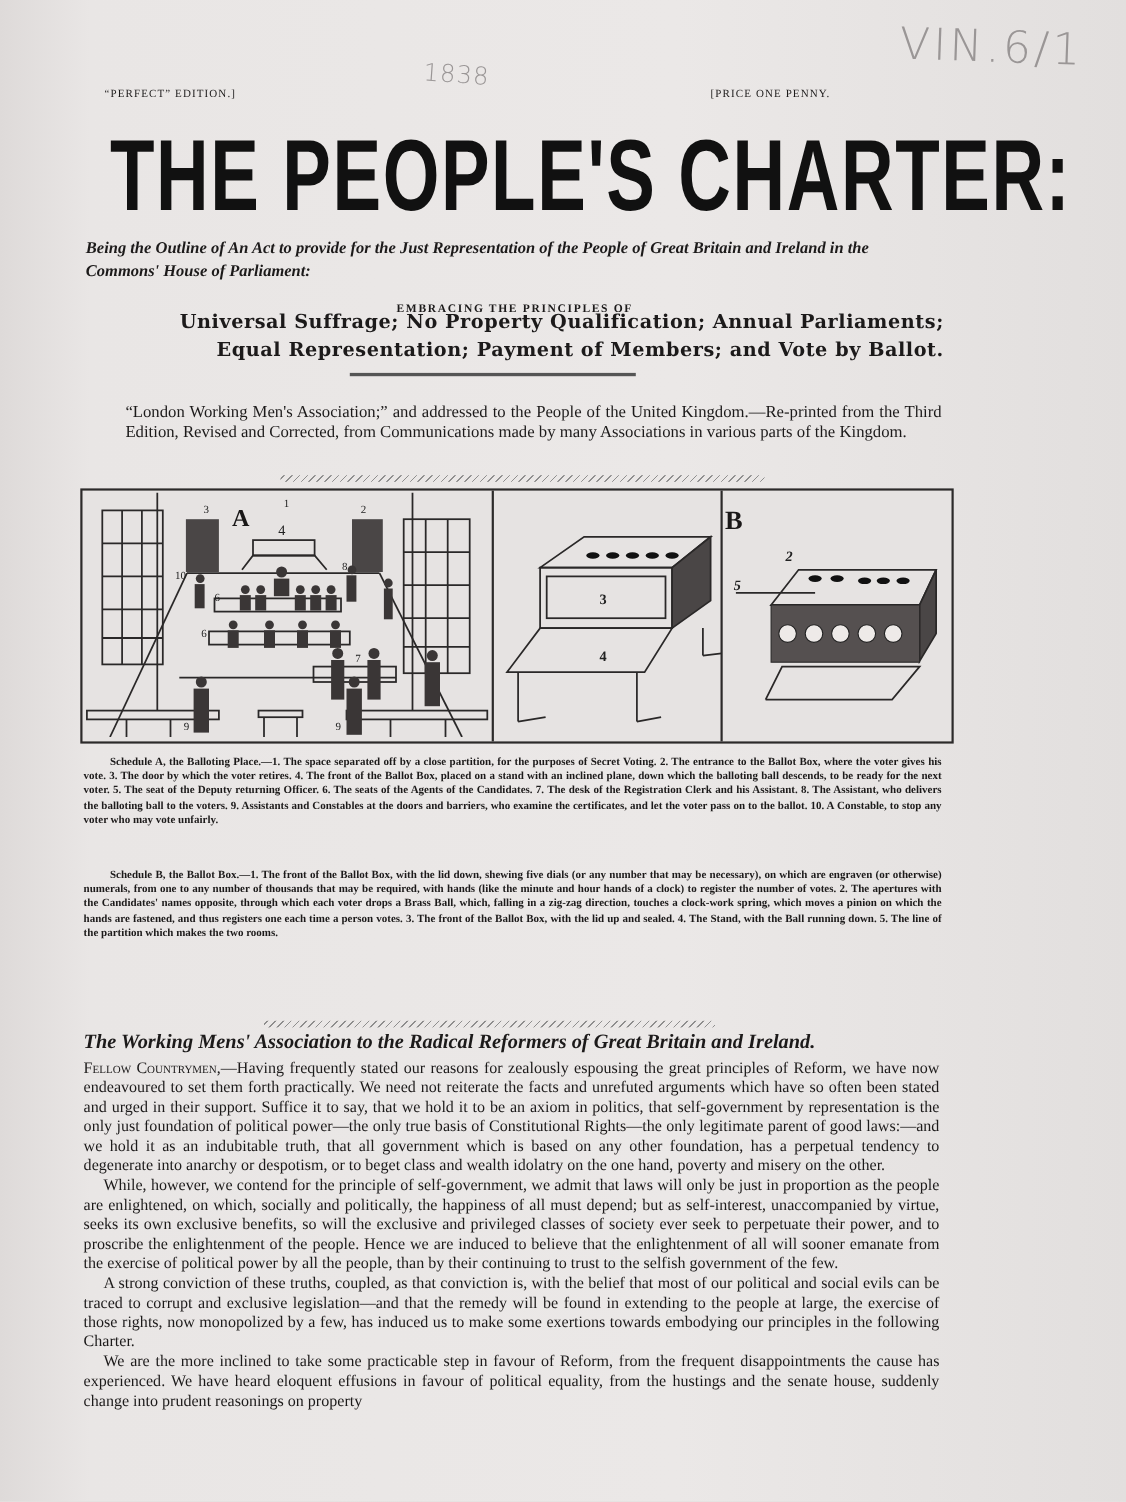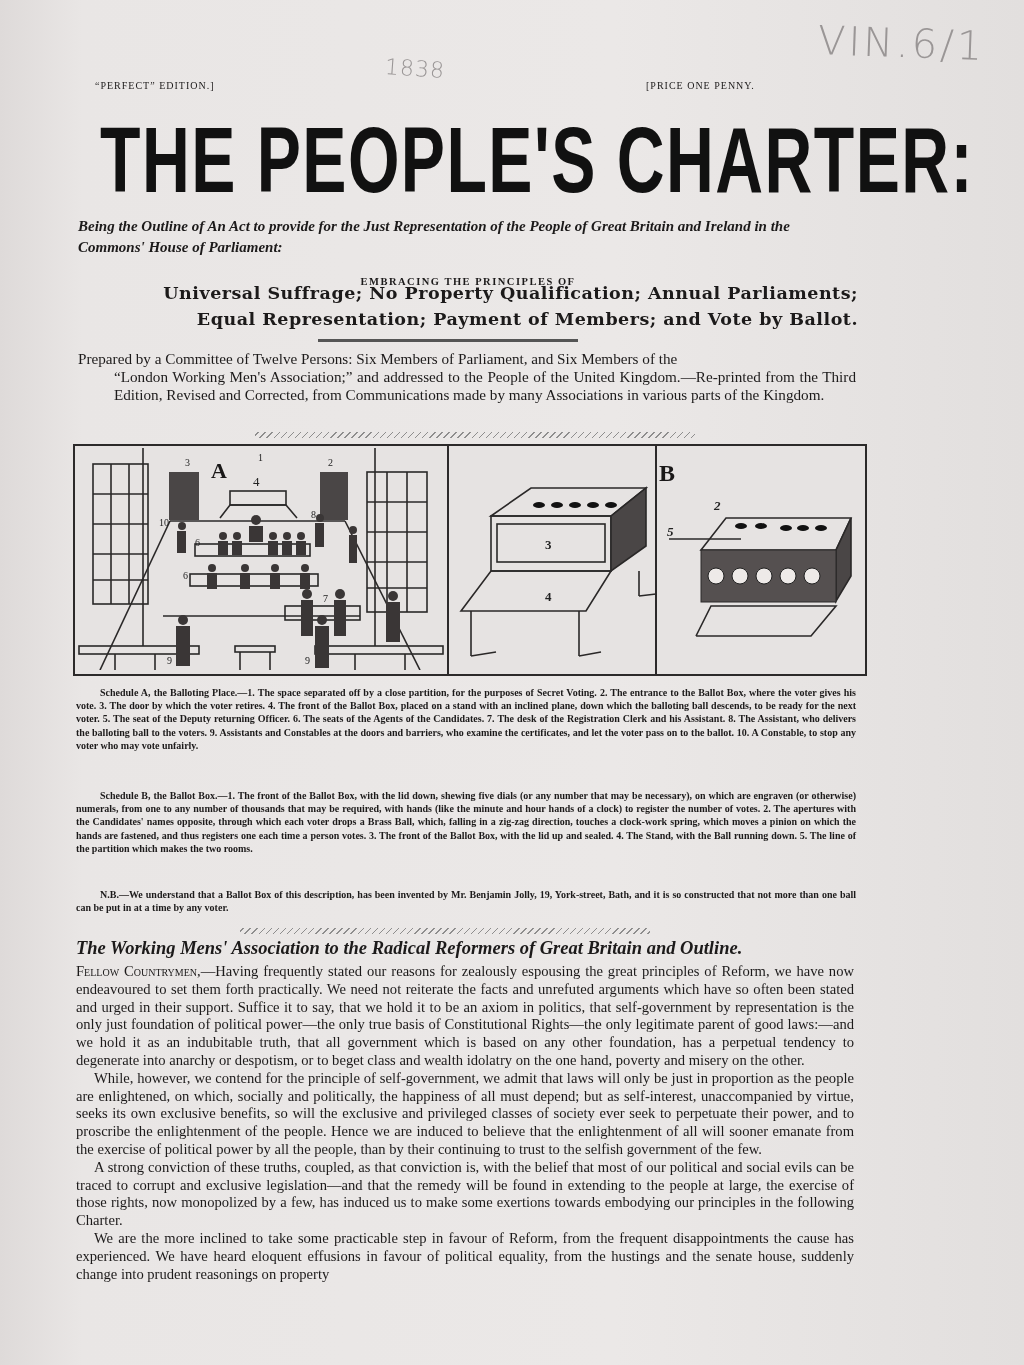--- a/index.html
+++ b/index.html
@@ -10,21 +10,21 @@
   .pencil-ref{left:818px;top:20px;font-size:40px;letter-spacing:3px;transform:rotate(2deg);}
   .topline{position:absolute;top:80px;font-size:10px;letter-spacing:1px;}
   .edition{left:95px;}
   .price{left:646px;}
   .title{position:absolute;left:100px;top:110px;width:740px;height:100px;font-family:"Liberation Sans",sans-serif;font-weight:bold;font-size:92px;line-height:100px;letter-spacing:2px;transform:scaleX(0.72);transform-origin:left top;white-space:nowrap;color:#111;width:1030px;}
   .subtitle{position:absolute;left:78px;top:216px;width:780px;font-style:italic;font-weight:bold;font-size:15px;line-height:21px;}
   .embracing{position:absolute;left:78px;top:276px;width:780px;text-align:center;font-size:10.5px;letter-spacing:1.5px;font-weight:bold;}
   .principles{position:absolute;left:78px;top:280px;width:780px;text-align:right;font-family:"DejaVu Serif",serif;font-weight:bold;font-size:17.5px;line-height:26px;letter-spacing:0.5px;}
   .rule-short{position:absolute;left:318px;top:339px;width:260px;height:3px;background:#555;}
   .prepared{position:absolute;left:78px;top:350px;width:778px;font-size:15.2px;line-height:18px;text-align:justify;}
-  .prepared .indent{padding-left:36px;display:block;}
+  .prepared .indent{padding-left:36px;display:block;margin-top:16px;}
   .wavy{position:absolute;height:6px;background:repeating-linear-gradient(135deg,transparent 0 2px,#777 2px 3px,transparent 3px 5px);opacity:.8;}
   .w1{left:255px;top:432px;width:440px;}
   .w2{left:240px;top:928px;width:410px;}
   .figure{position:absolute;left:73px;top:444px;width:790px;height:228px;border:2px solid #2c2a2a;background:#e6e3e2;}
   .fig-div{position:absolute;top:0;bottom:0;width:2px;background:#2c2a2a;}
   .captions{position:absolute;left:76px;width:780px;font-size:10px;line-height:13.2px;text-align:justify;font-weight:bold;}
   .cap-a{top:686px;}
   .cap-b{top:789px;}
   .cap-nb{top:888px;}
   .captions p{margin:0;text-indent:24px;}
@@ -50,21 +50,20 @@
 
   <div class="subtitle">Being the Outline of An Act to provide for the Just Representation of the People of Great Britain and Ireland in the Commons' House of Parliament:</div>
   <div class="embracing">EMBRACING THE PRINCIPLES OF</div>
   <div class="principles">
     <div>Universal Suffrage; No Property Qualification; Annual Parliaments;</div>
     <div>Equal Representation; Payment of Members; and Vote by Ballot.</div>
   </div>
   <div class="rule-short"></div>
 
   <div class="prepared">
-    <span>Prepared by a Committee of Twelve Persons: Six Members of Parliament, and Six Members of the</span>
     <span class="indent">“London Working Men's Association;” and addressed to the People of the United Kingdom.—Re-printed from the Third Edition, Revised and Corrected, from Communications made by many Associations in various parts of the Kingdom.</span>
   </div>
 
   <div class="wavy w1"></div>
 
   <div class="figure">
 
     <svg width="372" height="224" viewBox="0 0 372 224" style="position:absolute;left:0;top:0;">
       <g stroke="#2a2828" fill="none" stroke-width="1.6">
 
@@ -220,27 +219,24 @@
       <text x="208" y="35" font-family="Liberation Serif, serif" font-size="24" font-weight="bold" fill="#1a1818">B</text>
     </svg>
   </div>
 
   <div class="captions cap-a">
       <p>Schedule A, the Balloting Place.—1. The space separated off by a close partition, for the purposes of Secret Voting. 2. The entrance to the Ballot Box, where the voter gives his vote. 3. The door by which the voter retires. 4. The front of the Ballot Box, placed on a stand with an inclined plane, down which the balloting ball descends, to be ready for the next voter. 5. The seat of the Deputy returning Officer. 6. The seats of the Agents of the Candidates. 7. The desk of the Registration Clerk and his Assistant. 8. The Assistant, who delivers the balloting ball to the voters. 9. Assistants and Constables at the doors and barriers, who examine the certificates, and let the voter pass on to the ballot. 10. A Constable, to stop any voter who may vote unfairly.</p>
     </div>
   <div class="captions cap-b">
       <p>Schedule B, the Ballot Box.—1. The front of the Ballot Box, with the lid down, shewing five dials (or any number that may be necessary), on which are engraven (or otherwise) numerals, from one to any number of thousands that may be required, with hands (like the minute and hour hands of a clock) to register the number of votes. 2. The apertures with the Candidates' names opposite, through which each voter drops a Brass Ball, which, falling in a zig-zag direction, touches a clock-work spring, which moves a pinion on which the hands are fastened, and thus registers one each time a person votes. 3. The front of the Ballot Box, with the lid up and sealed. 4. The Stand, with the Ball running down. 5. The line of the partition which makes the two rooms.</p>
     </div>
-  <div class="captions cap-nb">
-      <p>N.B.—We understand that a Ballot Box of this description, has been invented by Mr. Benjamin Jolly, 19, York-street, Bath, and it is so constructed that not more than one ball can be put in at a time by any voter.</p>
-    </div>
 
   <div class="wavy w2"></div>
 
-  <div class="section-head">The Working Mens' Association to the Radical Reformers of Great Britain and Outline.</div>
+  <div class="section-head">The Working Mens' Association to the Radical Reformers of Great Britain and Ireland.</div>
 
   <div class="body">
     <p class="first"><span class="sc">Fellow Countrymen,</span><span>—Having frequently stated our reasons for zealously espousing the great principles of Reform, we have now endeavoured to set them forth practically. We need not reiterate the facts and unrefuted arguments which have so often been stated and urged in their support. Suffice it to say, that we hold it to be an axiom in politics, that self-government by representation is the only just foundation of political power—the only true basis of Constitutional Rights—the only legitimate parent of good laws:—and we hold it as an indubitable truth, that all government which is based on any other foundation, has a perpetual tendency to degenerate into anarchy or despotism, or to beget class and wealth idolatry on the one hand, poverty and misery on the other.</span></p>
     <p>While, however, we contend for the principle of self-government, we admit that laws will only be just in proportion as the people are enlightened, on which, socially and politically, the happiness of all must depend; but as self-interest, unaccompanied by virtue, seeks its own exclusive benefits, so will the exclusive and privileged classes of society ever seek to perpetuate their power, and to proscribe the enlightenment of the people. Hence we are induced to believe that the enlightenment of all will sooner emanate from the exercise of political power by all the people, than by their continuing to trust to the selfish government of the few.</p>
     <p>A strong conviction of these truths, coupled, as that conviction is, with the belief that most of our political and social evils can be traced to corrupt and exclusive legislation—and that the remedy will be found in extending to the people at large, the exercise of those rights, now monopolized by a few, has induced us to make some exertions towards embodying our principles in the following Charter.</p>
     <p>We are the more inclined to take some practicable step in favour of Reform, from the frequent disappointments the cause has experienced. We have heard eloquent effusions in favour of political equality, from the hustings and the senate house, suddenly change into prudent reasonings on property</p>
   </div>
 </div>
 
 </body></html>

